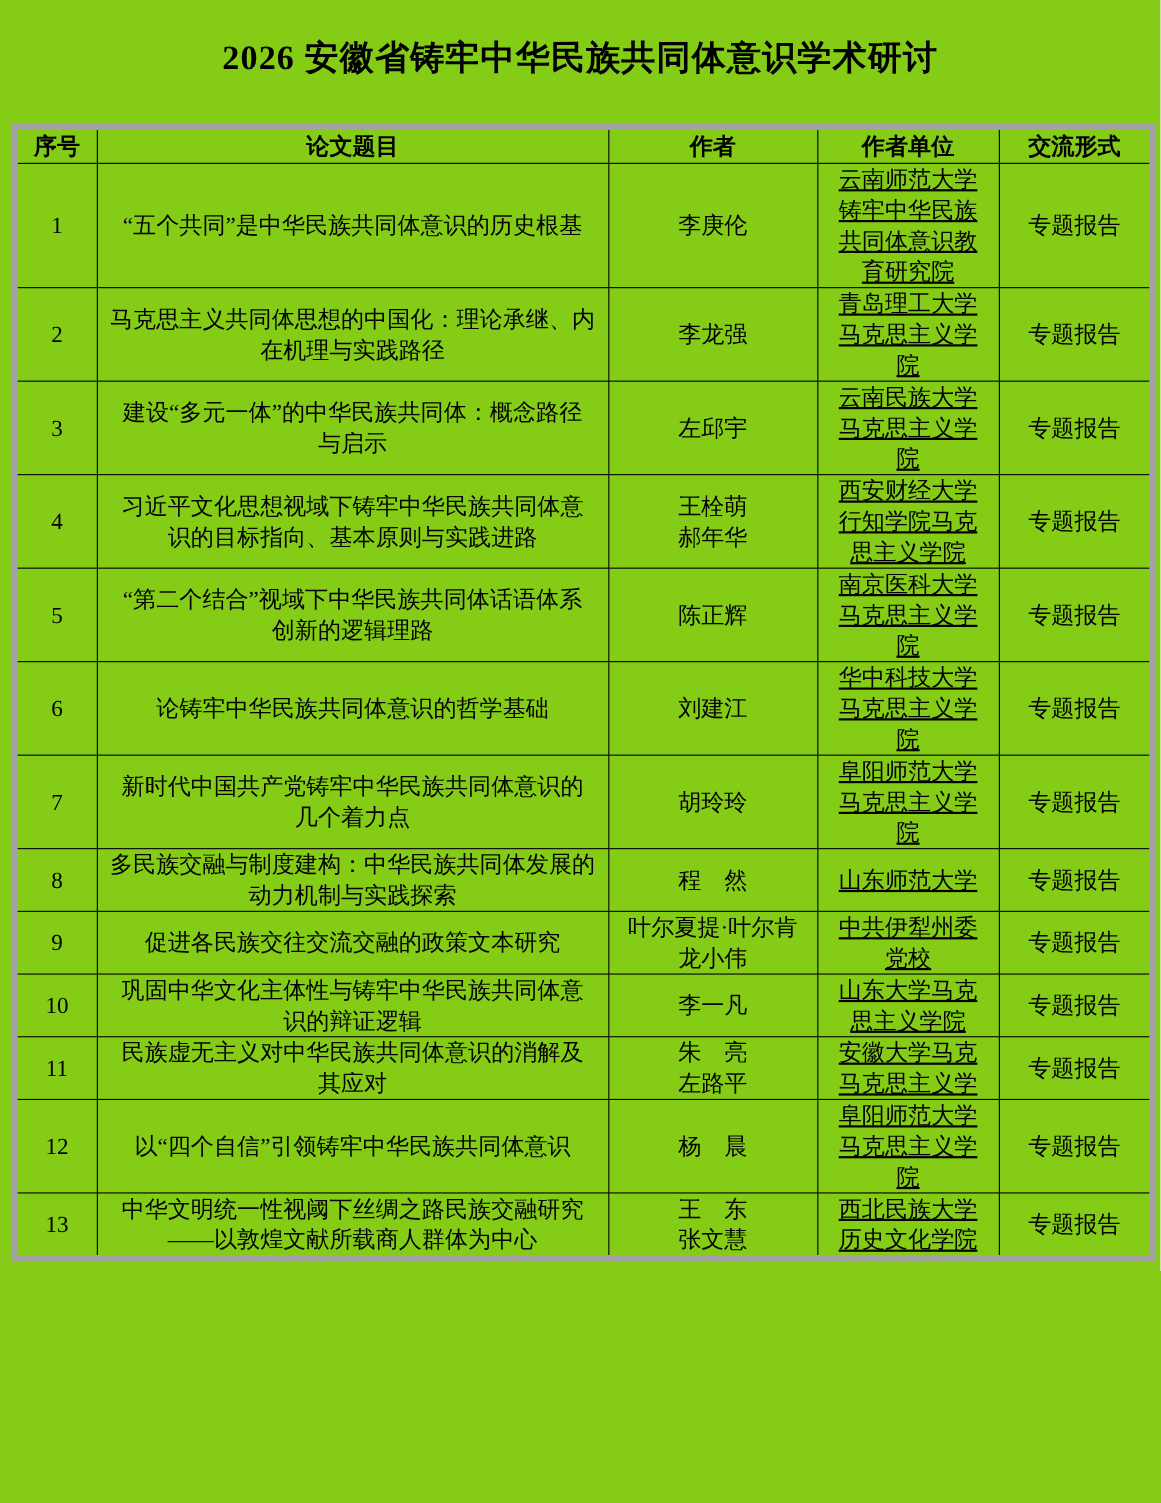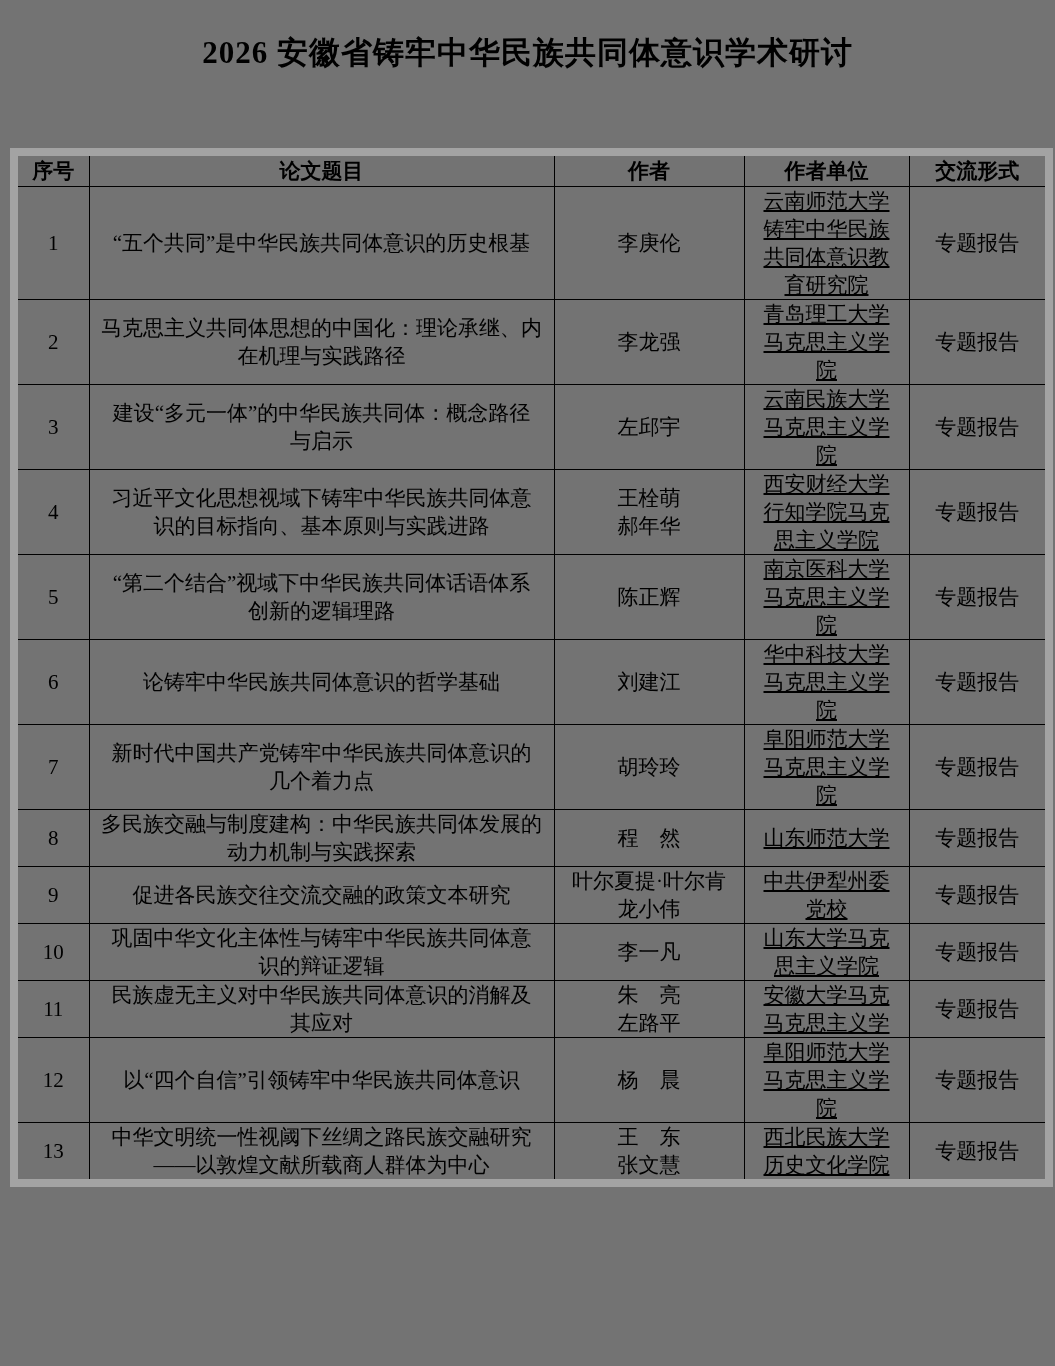--- a/index.html
+++ b/index.html
@@ -9,37 +9,37 @@
     width: 1055px;
     height: 1366px;
     font-family: "Liberation Serif", "DejaVu Serif", serif;
     color: #000000;
   }
   .page {
     position: relative;
     width: 1055px;
     height: 1366px;
     overflow: hidden;
-    background: #737373;
+    background: #84cc16;
   }
   .doc-title {
     margin: 30px 60px 0 60px;
     text-align: center;
     font-size: 31px;
     line-height: 46px;
     font-weight: bold;
     letter-spacing: 1px;
   }
   .doc-title .tline { display: block; }
   table.acceptance {
     border-collapse: collapse;
     table-layout: fixed;
-    margin: 72px 0 0 10px;
+    margin: 36px 0 0 10px;
     width: 1035px;
-    border: 8px solid #a3a3a3;
+    border: 6px solid #a3a3a3;
   }
   col.c-no    { width: 75px;  }
   col.c-title { width: 465px; }
   col.c-auth  { width: 190px; }
   col.c-aff   { width: 165px; }
   col.c-fmt   { width: 140px; }
   th, td {
     border: 1px solid #000000;
     text-align: center;
     vertical-align: middle;

